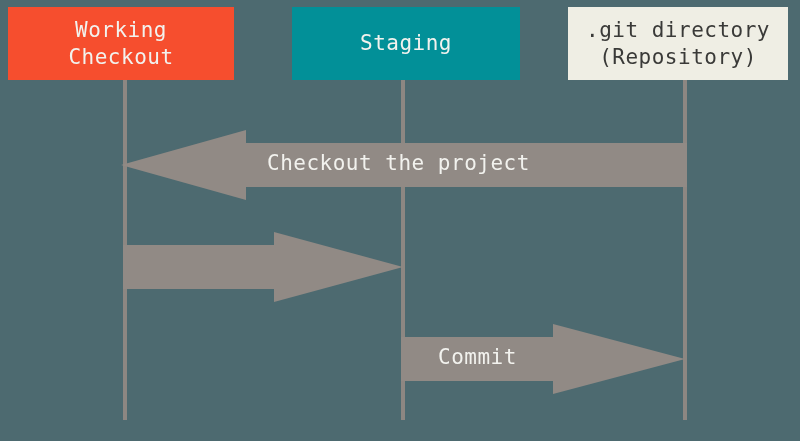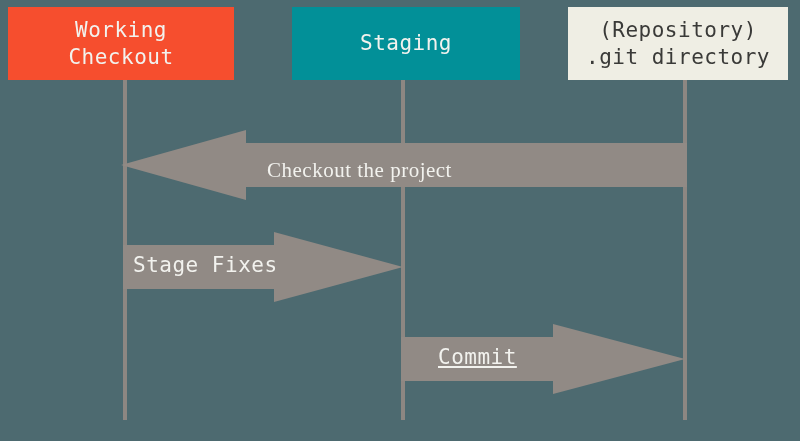--- a/index.html
+++ b/index.html
@@ -79,66 +79,65 @@
     position: absolute;
     color: #f2f2ee;
     font-size: 21px;
     letter-spacing: 0.5px;
     white-space: pre;
     line-height: 1;
   }
 
   
   .arrow-checkout { left: 119px; top: 129px; width: 568px; height: 72px; }
-  .label-checkout { left: 267px; top: 160px; font-family: Liberation Serif, serif; }
+  .label-checkout { left: 267px; top: 153px; }
 
   
   .arrow-stage { left: 123px; top: 231px; width: 282px; height: 72px; }
   .label-stage { left: 133px; top: 255px; }
 
   
   .arrow-commit { left: 401px; top: 323px; width: 286px; height: 72px; }
-  .label-commit { left: 438px; top: 347px; text-decoration: underline; }
+  .label-commit { left: 438px; top: 347px; }
 </style>
 </head>
 <body>
 
 <div id="diagram">
 
   <div class="lifeline wd"></div>
   <div class="lifeline sa"></div>
   <div class="lifeline repo"></div>
 
   <div class="node node-working">
     <span class="line">Working</span>
     <span class="line">Checkout</span>
   </div>
 
   <div class="node node-staging">
     <span class="line">Staging</span>
   </div>
 
   <div class="node node-repo">
+    <span class="line">.git directory</span>
     <span class="line">(Repository)</span>
-    <span class="line">.git directory</span>
   </div>
 
   <div class="arrow arrow-checkout">
     <svg width="568" height="72" viewBox="0 0 568 72">
       <polygon fill="#918a85" points="2,36 127,1 127,14 568,14 568,58 127,58 127,71"></polygon>
     </svg>
   </div>
   <div class="arrow-label label-checkout">Checkout the project</div>
 
   <div class="arrow arrow-stage">
     <svg width="282" height="72" viewBox="0 0 282 72">
       <polygon fill="#918a85" points="0,14 151,14 151,1 280,36 151,71 151,58 0,58"></polygon>
     </svg>
   </div>
-  <div class="arrow-label label-stage">Stage Fixes</div>
 
   <div class="arrow arrow-commit">
     <svg width="286" height="72" viewBox="0 0 286 72">
       <polygon fill="#918a85" points="0,14 152,14 152,1 284,36 152,71 152,58 0,58"></polygon>
     </svg>
   </div>
   <div class="arrow-label label-commit">Commit</div>
 
 </div>
 

